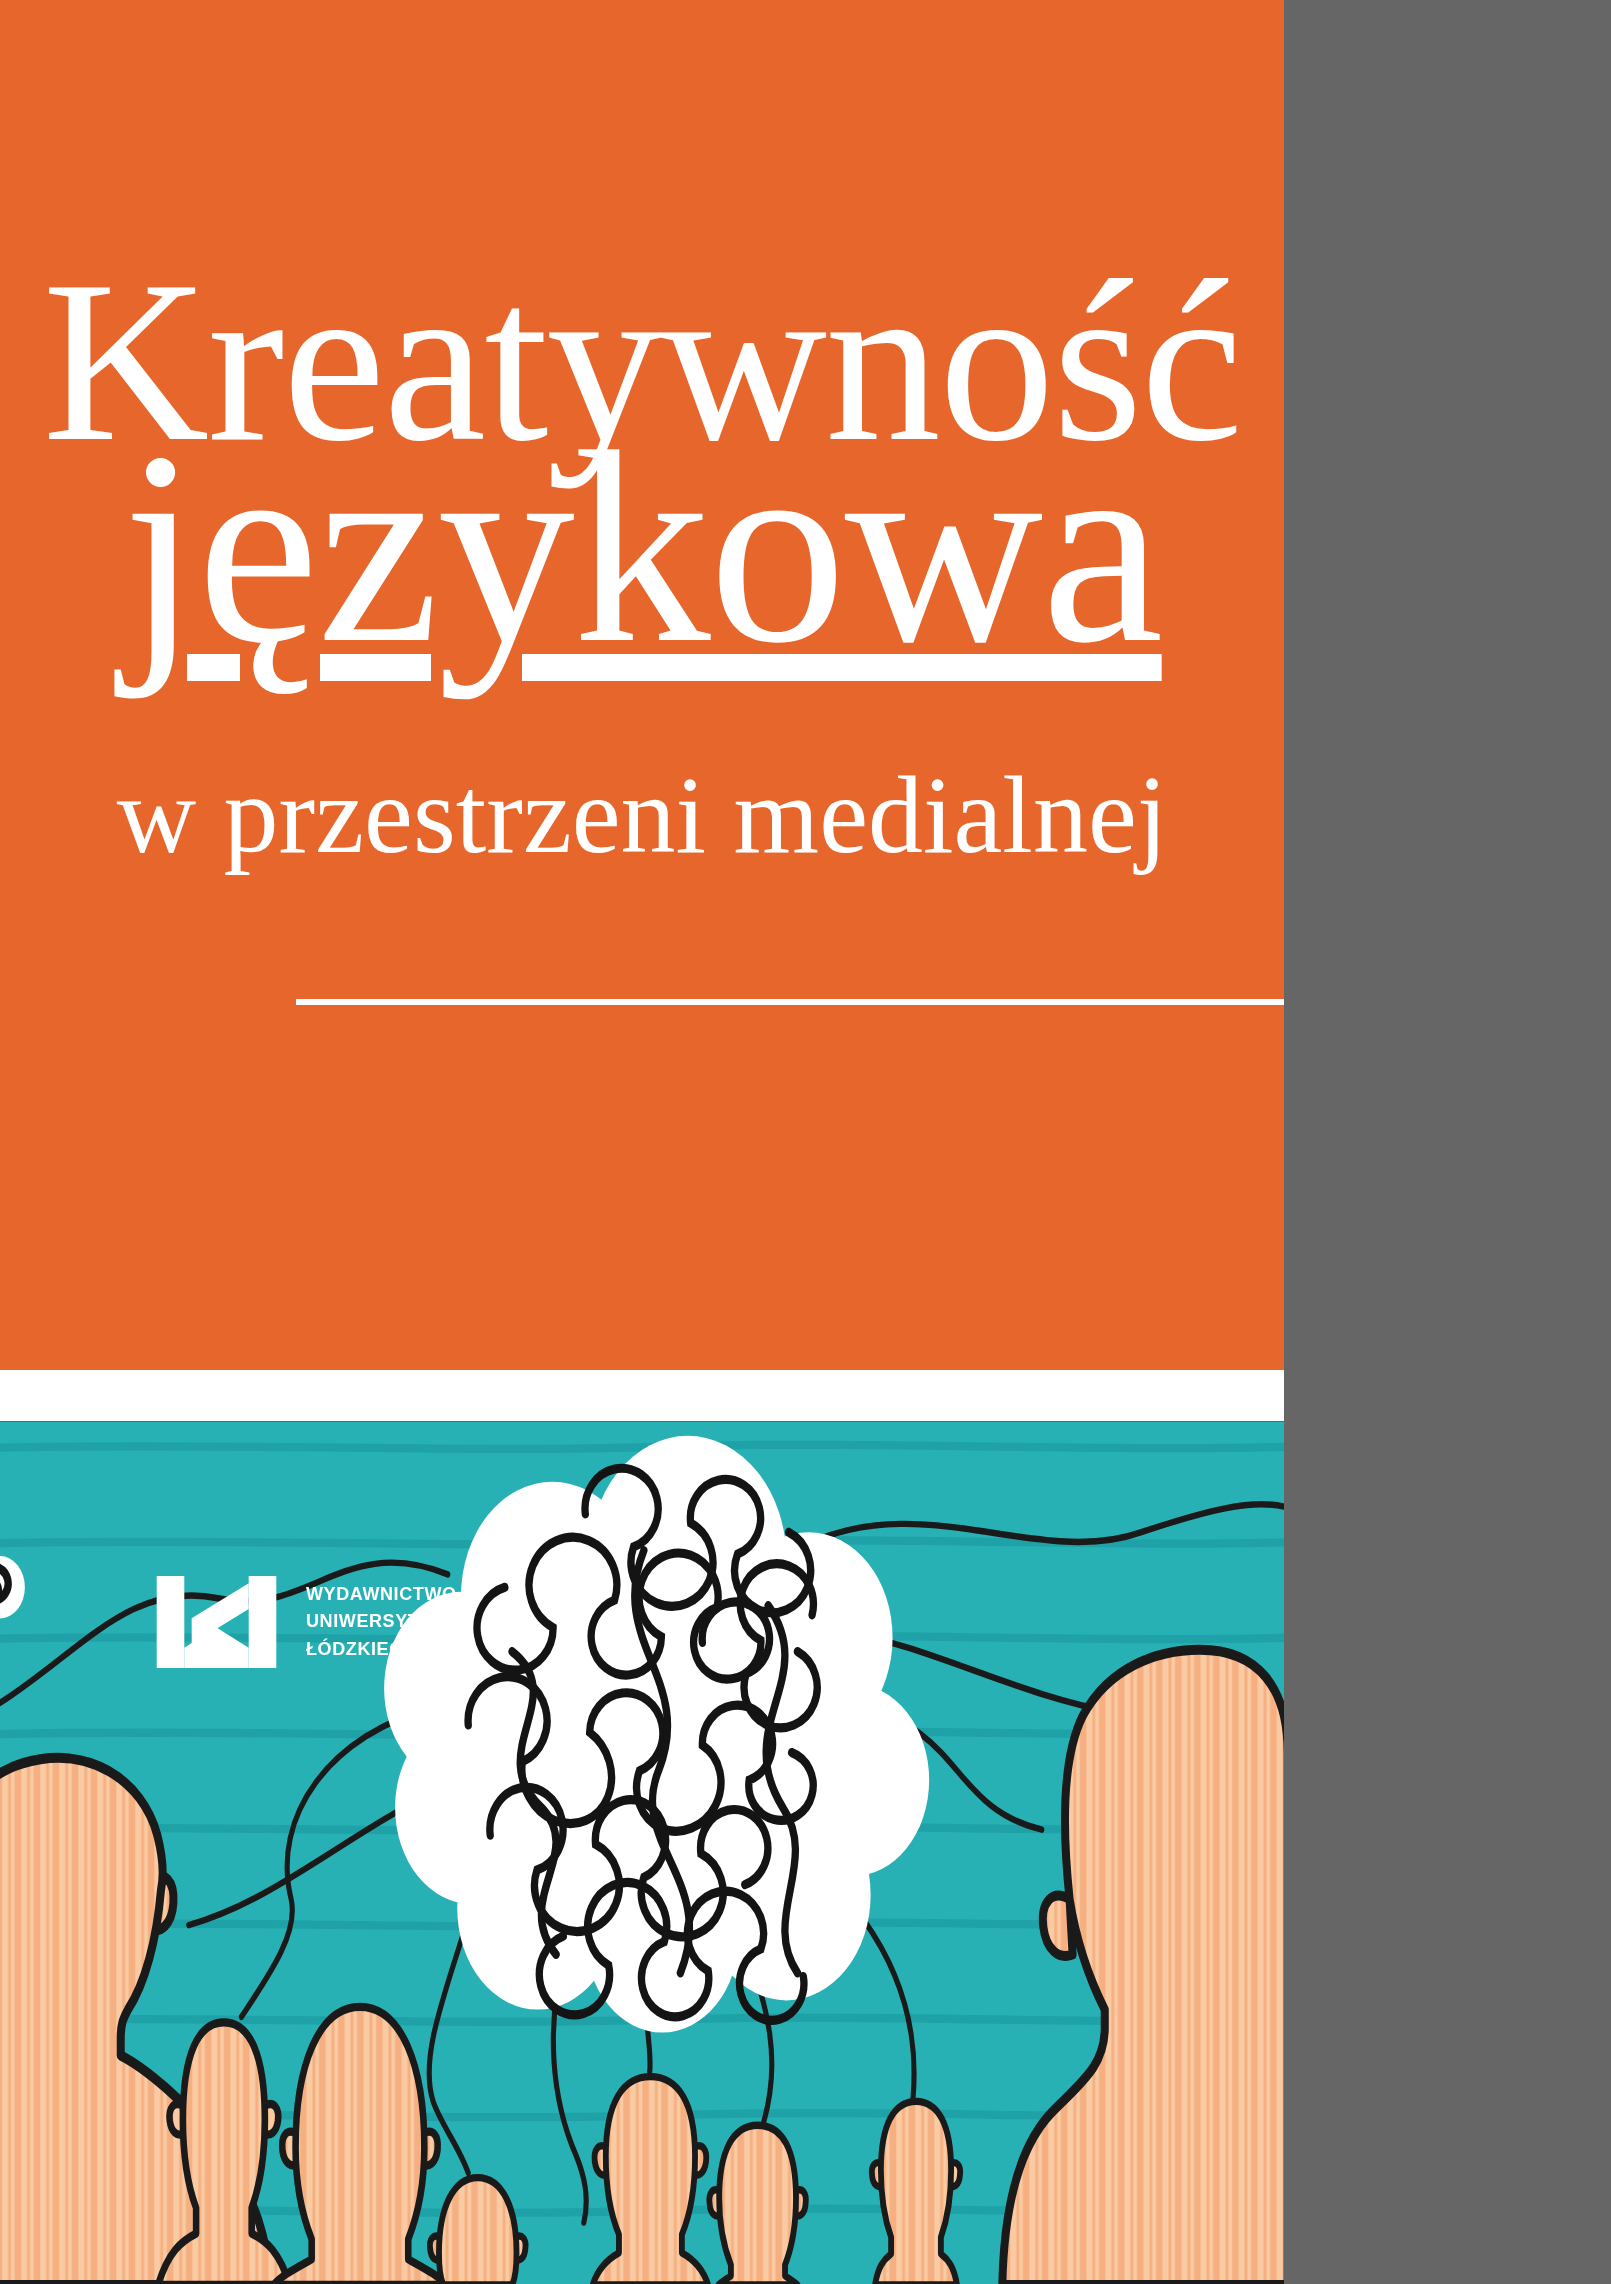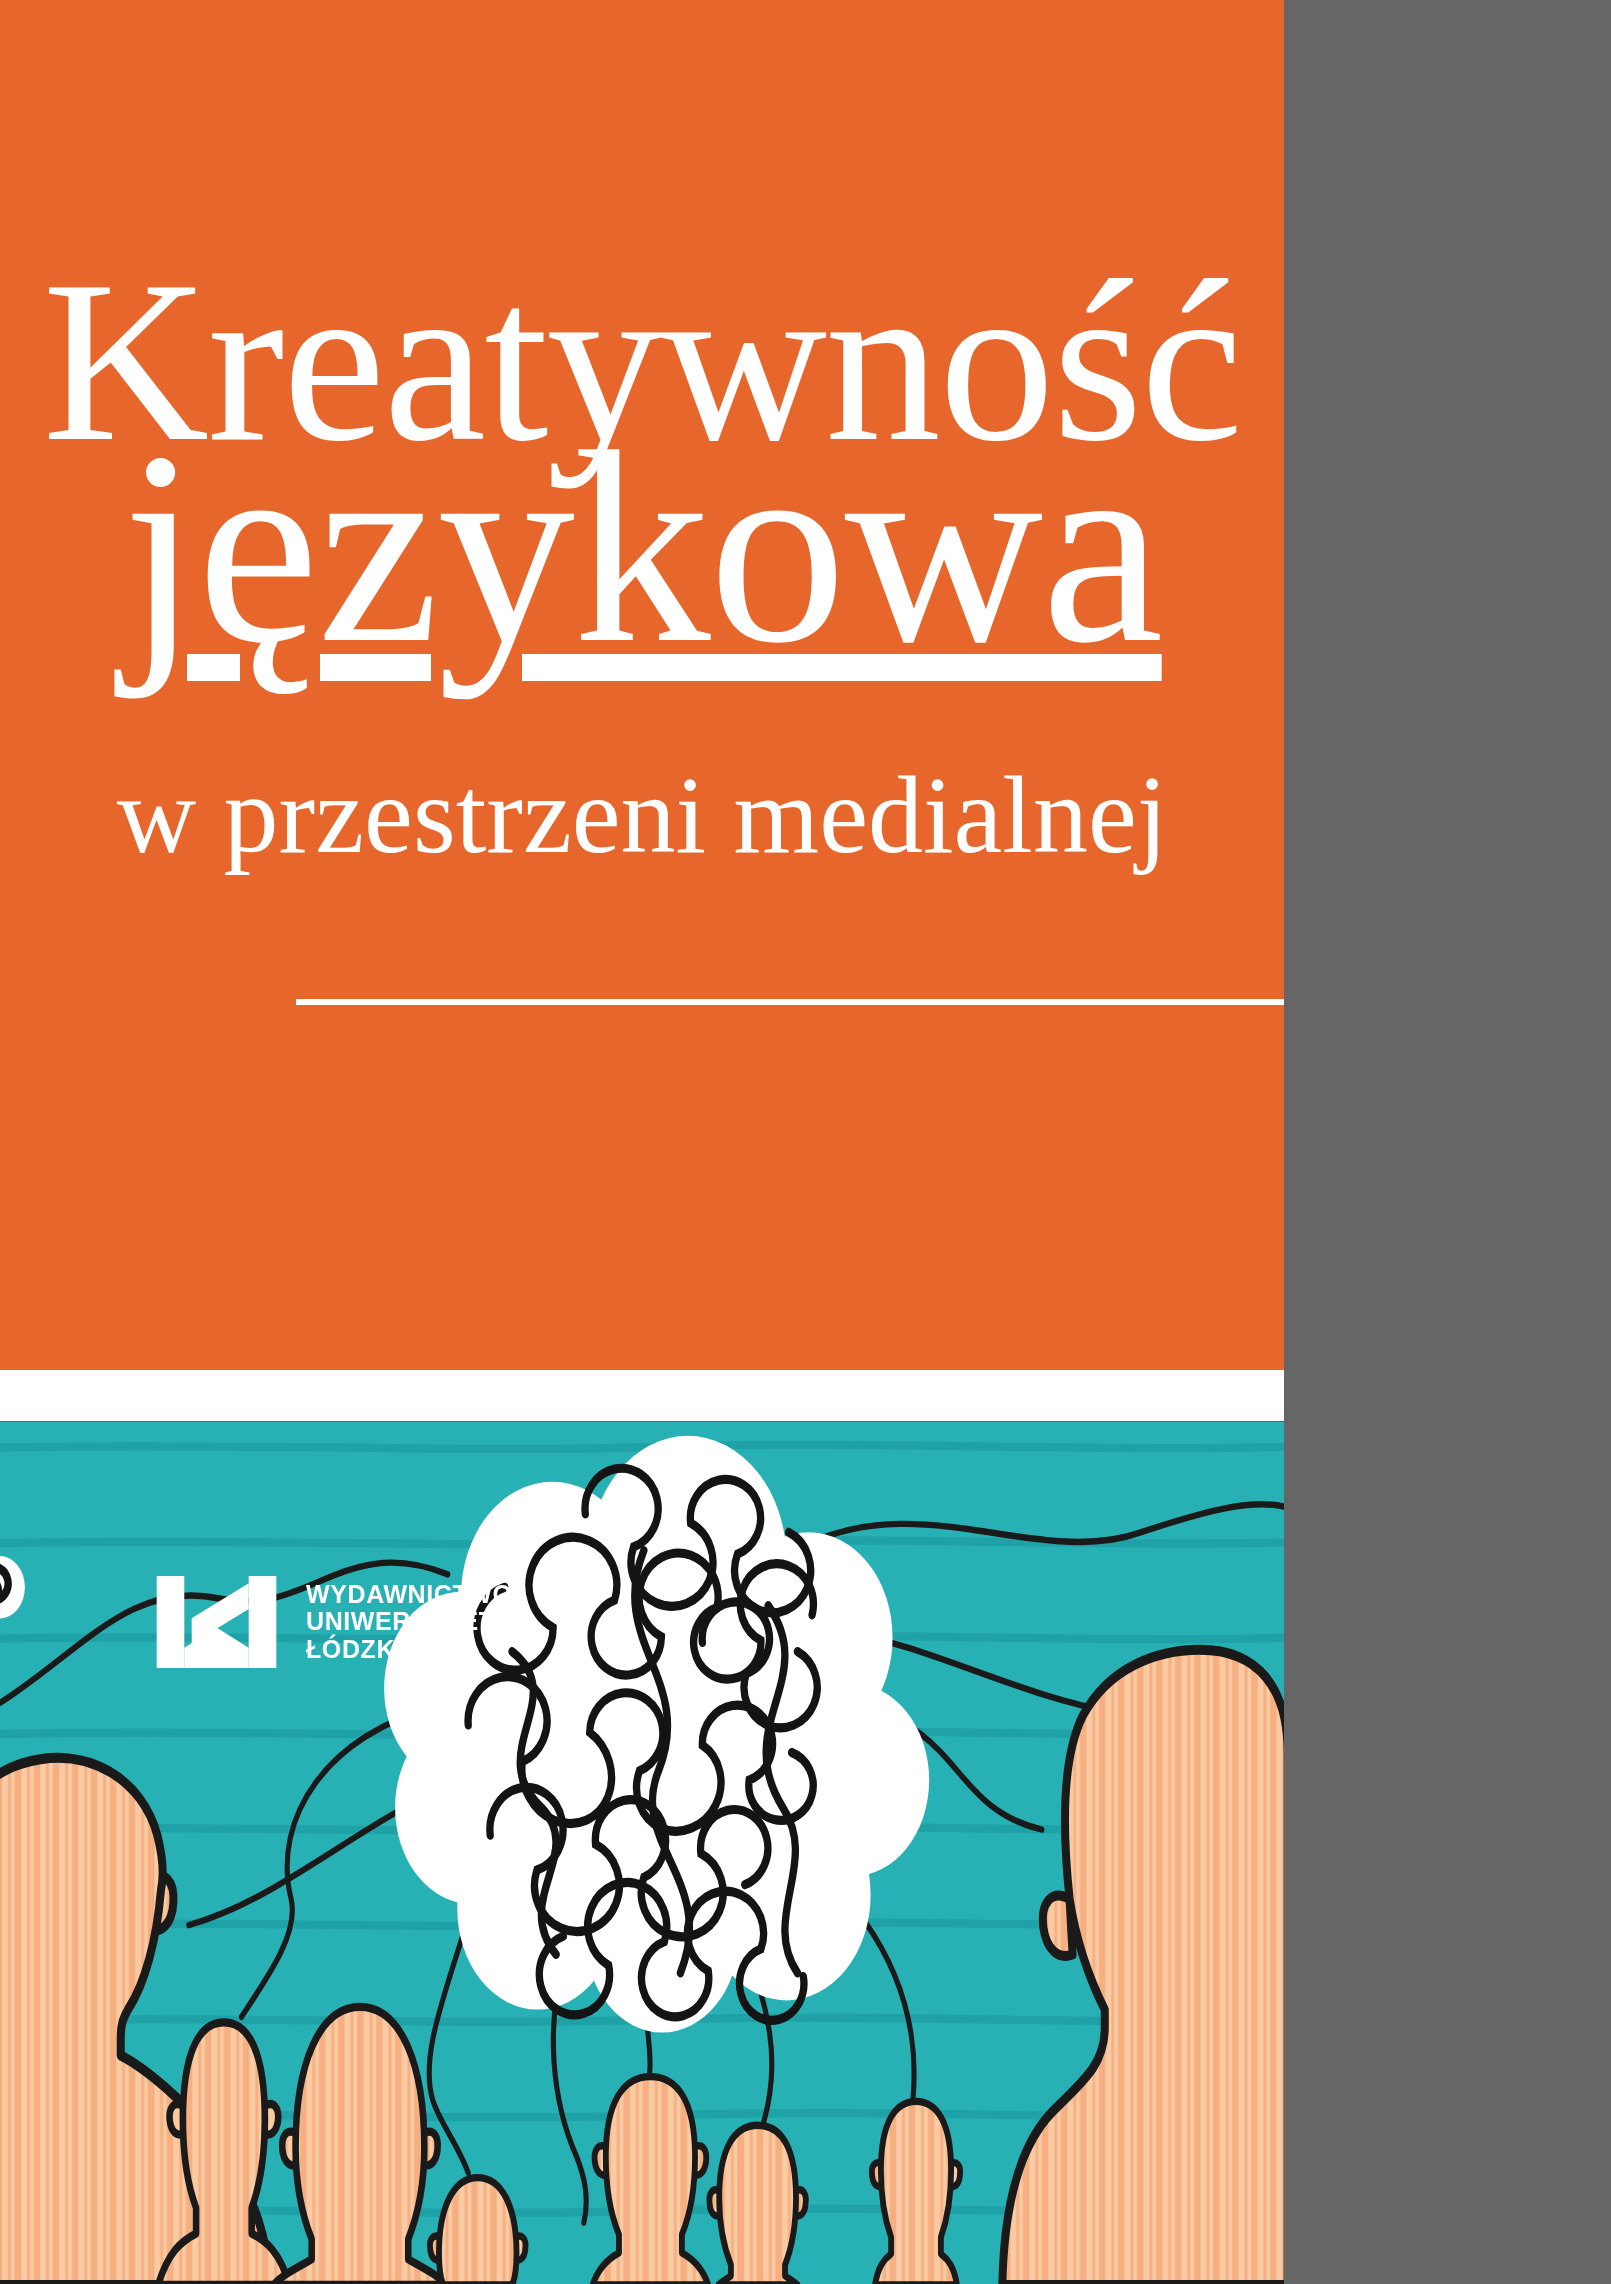--- a/index.html
+++ b/index.html
@@ -27,21 +27,21 @@
   .head{fill:url(#skin);stroke:var(--outline,#1A1A1A);stroke-linejoin:round;}
   .head-big{stroke-width:11;}
   .head-mid{stroke-width:9;}
   .head-small{stroke-width:8;}
   .skin-base{fill:var(--skin,#F5AF81);}
   .skin-stripe{fill:var(--skin_stripe,#FACBA3);}
   
   .logo{position:absolute;left:156px;top:154px;display:flex;align-items:center;gap:29px;color:#fff;
         font-family:"Liberation Sans",sans-serif;}
   .logo-mark{width:121px;height:92px;}
-  .logo-text{font-size:25px;font-weight:bold;line-height:27.5px;letter-spacing:0.6px;}
+  .logo-text{font-size:18px;font-weight:bold;line-height:27.5px;letter-spacing:0.6px;}
 </style>
 </head>
 <body>
 
 <div class="cover">
 
   <section class="orange-panel">
     <div class="title-line title-line1">Kreatywność</div>
     <div class="title-line title-line2">językowa</div>
     <div class="title-line subtitle">w przestrzeni medialnej</div>

